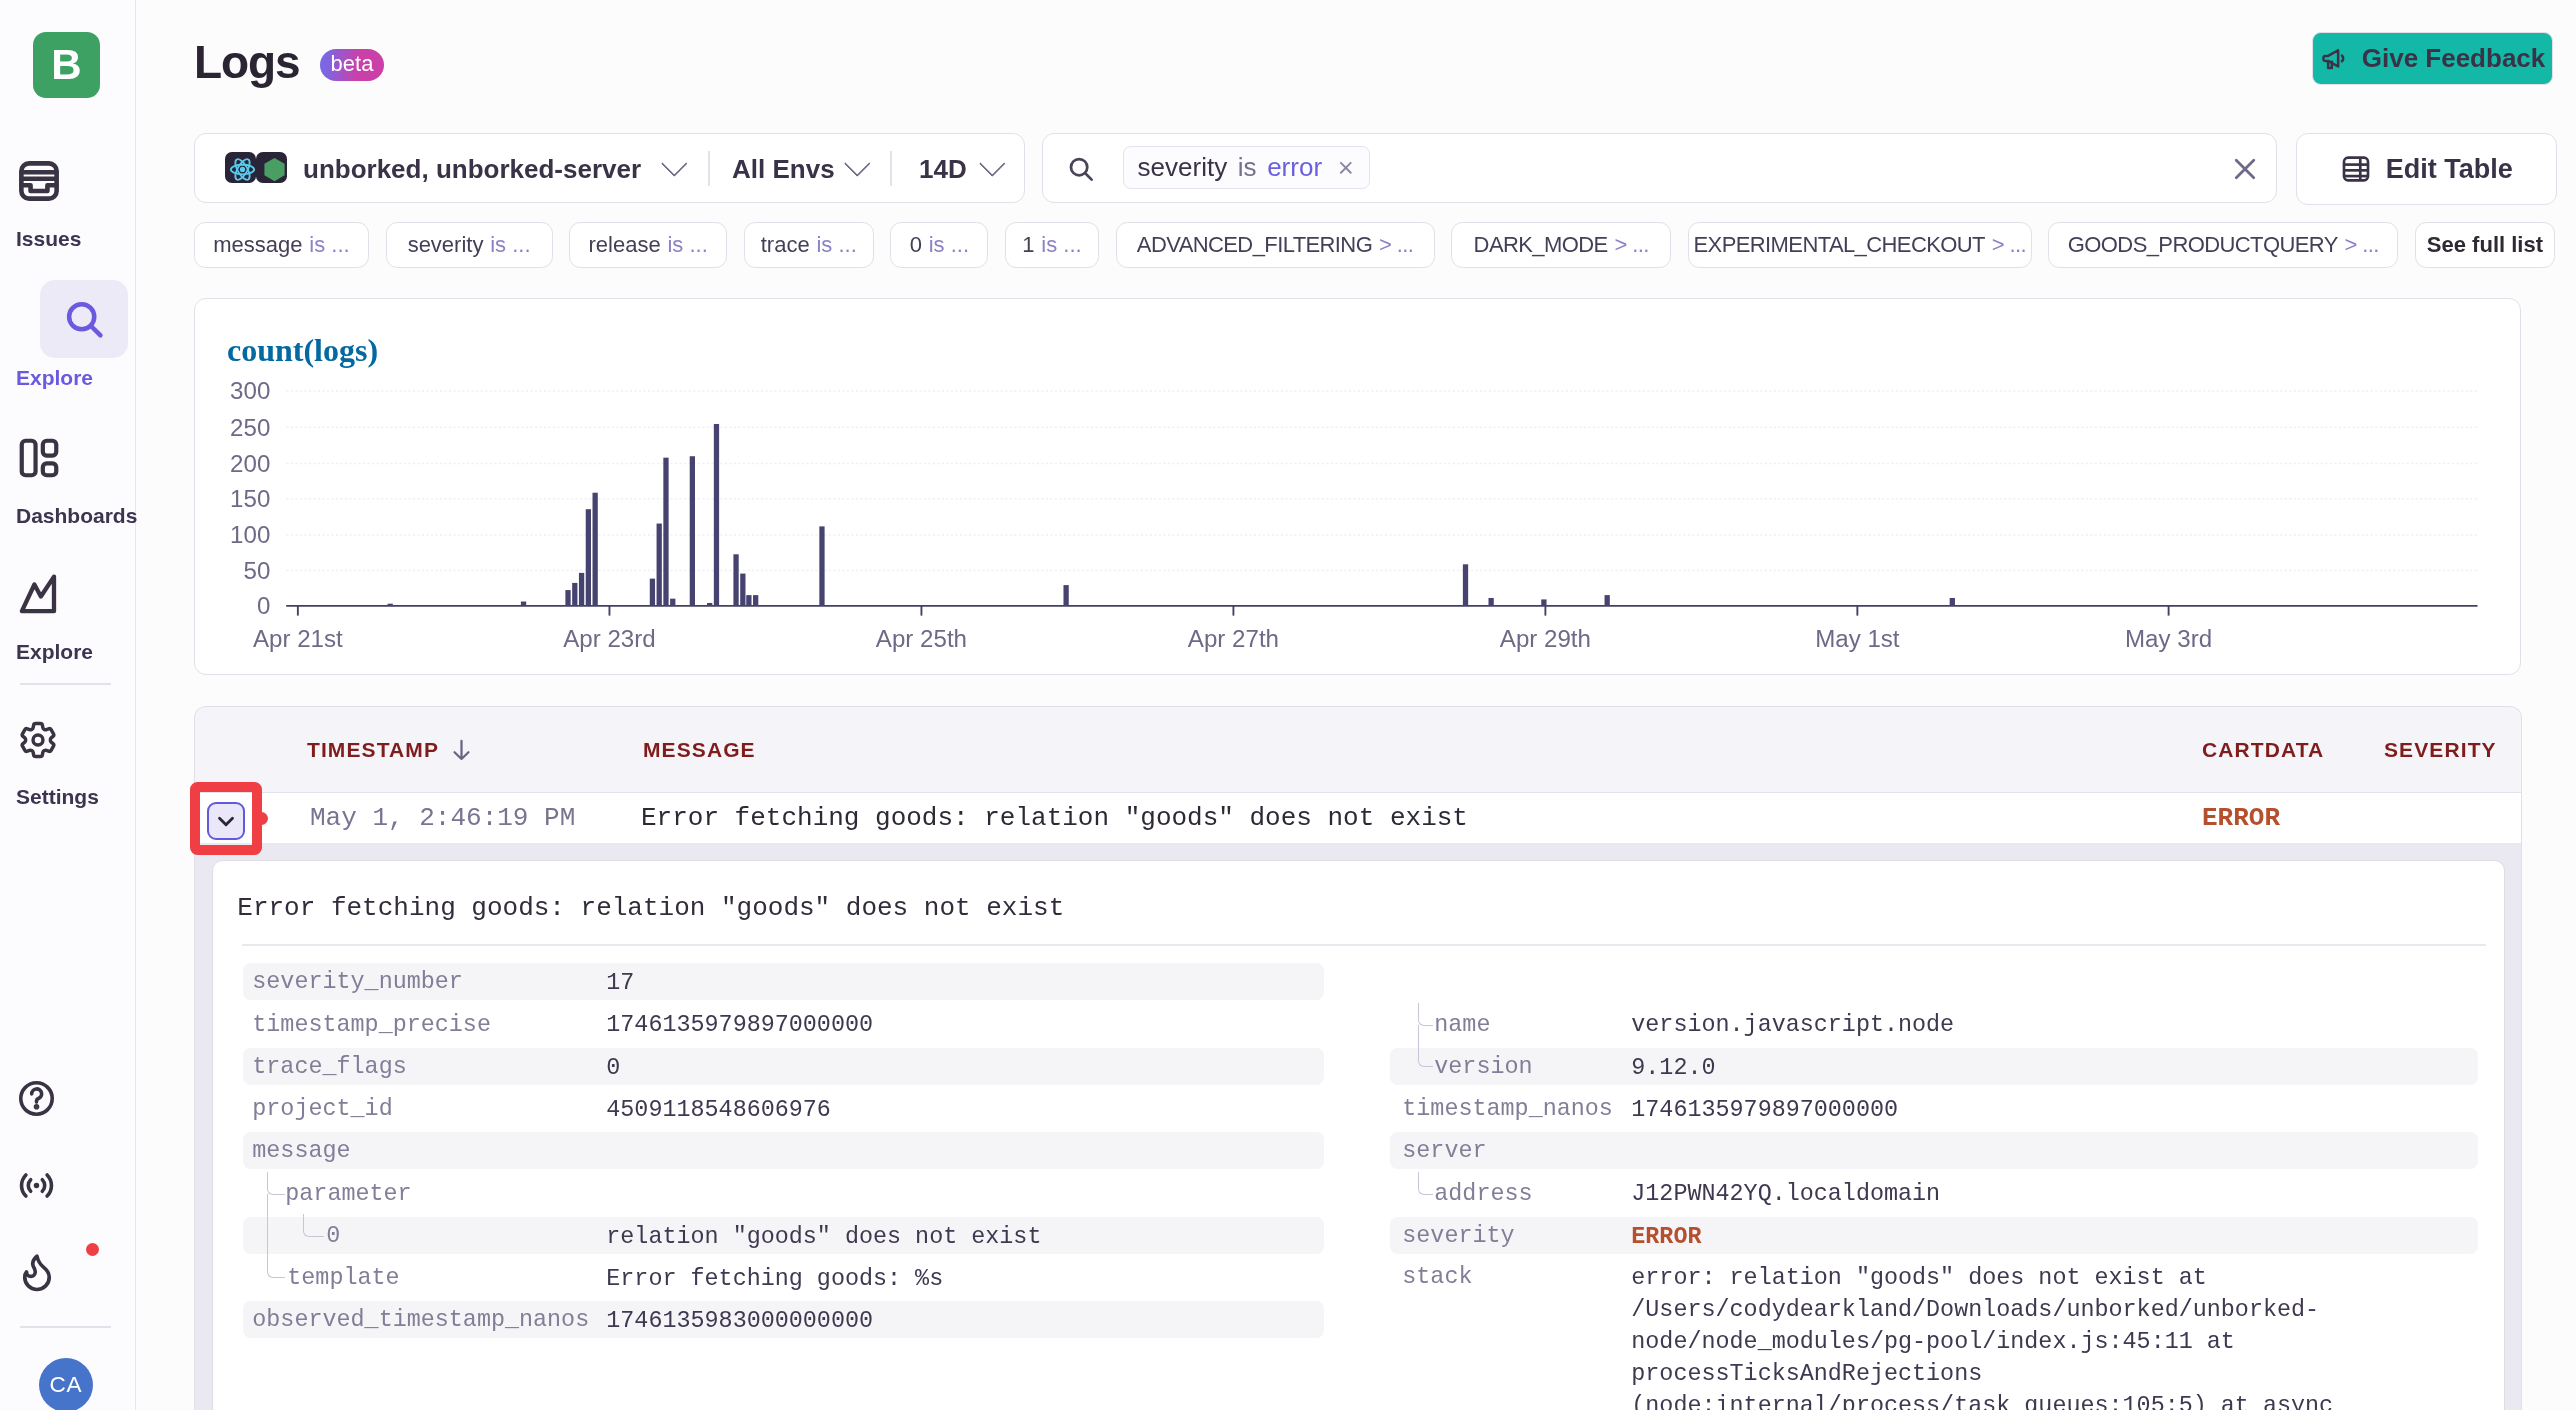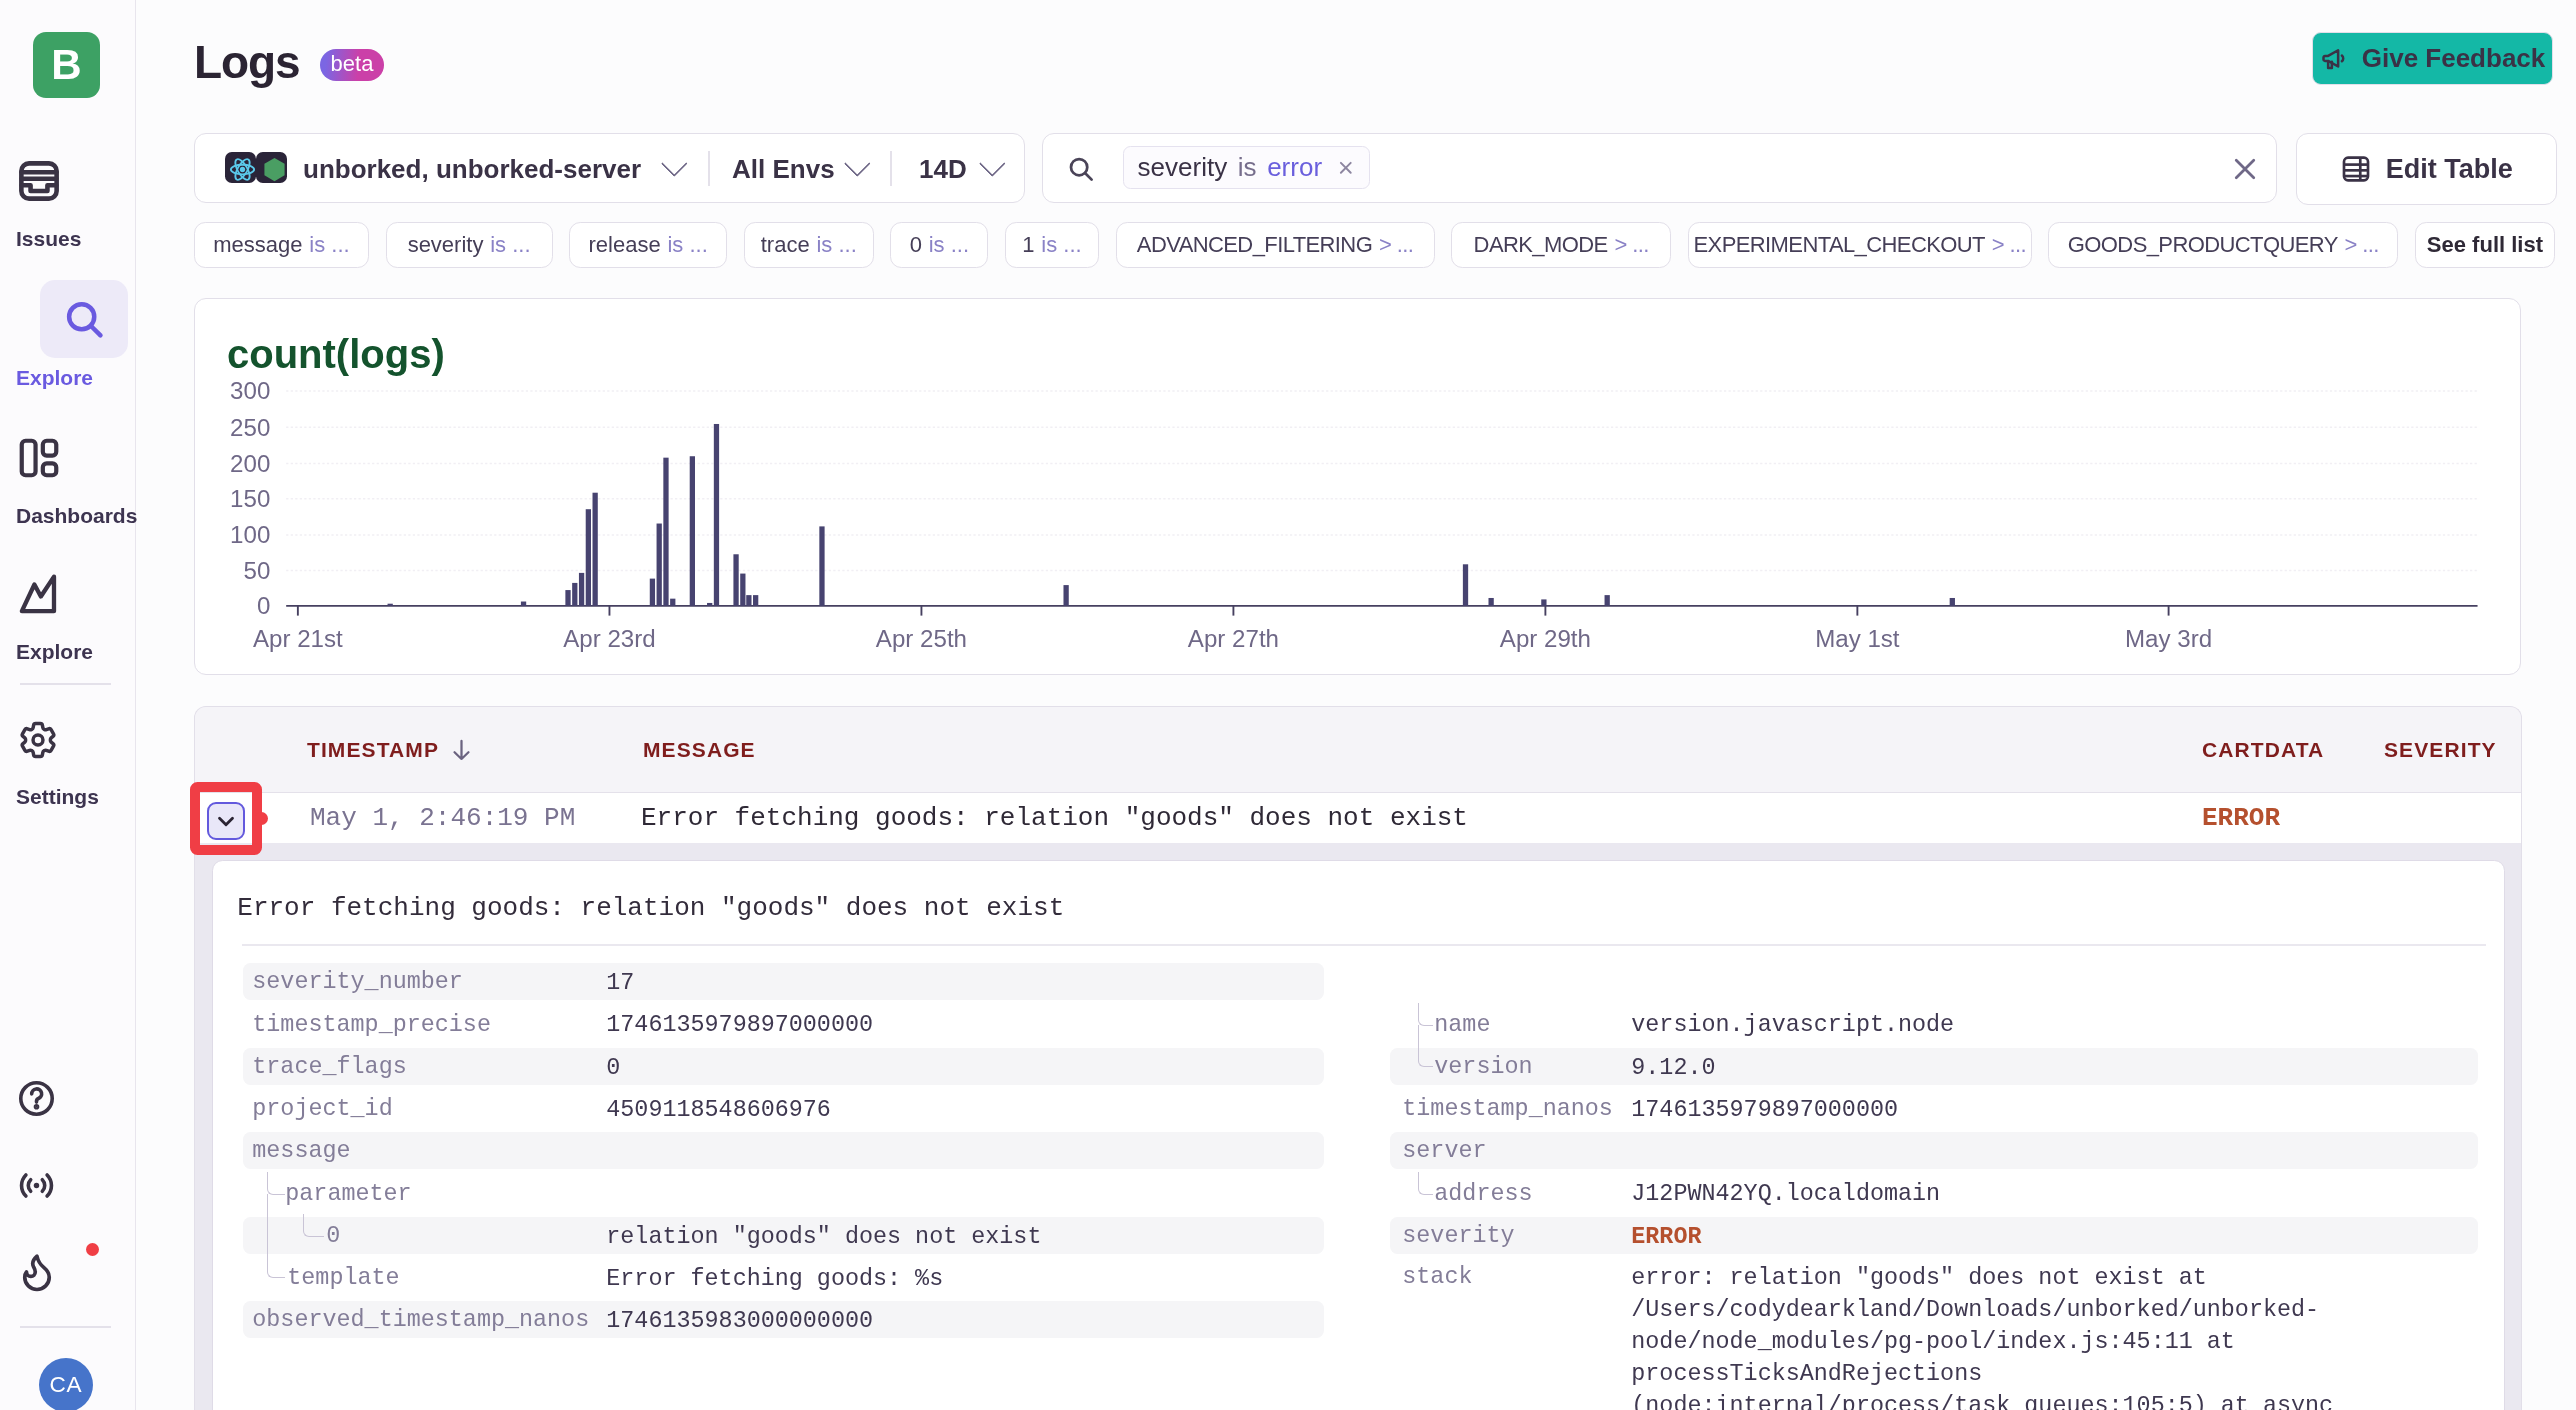--- a/index.html
+++ b/index.html
@@ -38,21 +38,21 @@
 
 
 .chips { position:absolute; left:194px; top:222px; display:flex; gap:16.6px; }
 .chip { height:46px; border:1.5px solid #e2dfe9; border-radius:11.3px; background:#fff; display:flex; align-items:center; justify-content:center; padding:0; font-size:22px; color:#453e57; white-space:nowrap; }
 .chip.caps { letter-spacing:-0.6px; }
 .chip .acc { color:#8a82c6; margin-left:6.8px; }
 .seefull { font-weight:bold; color:#2f2936; border:1.5px solid #e2dfe9; }
 
 
 .chartpanel { position:absolute; left:194px; top:298px; width:2327px; height:377px; background:#fff; border:1.5px solid #e2dfe9; border-radius:12px; }
-.charttitle { position:absolute; left:32px; top:33px; font-size:40px; font-weight:bold; color:#14532d; }
+.charttitle { position:absolute; left:32px; top:33px; font-size:32px; font-weight:bold; color:#0369a1;font-family:Liberation Serif, serif; }
 
 
 .tablepanel { position:absolute; left:194px; top:706px; width:2328px; height:705px; background:#eae8f0; border:1.5px solid #e2dfe9; border-radius:12px 12px 0 0; border-bottom:none; overflow:hidden; }
 .thead { position:absolute; left:0; top:0; width:100%; height:86px; background:#f5f4f8; border-bottom:1.5px solid #e4e1ea; }
 .th { position:absolute; top:0; height:86px; display:flex; align-items:center; font-size:21px; font-weight:bold; color:#7f1d1d; letter-spacing:1.1px; }
 .trow { position:absolute; left:0; top:86px; width:100%; height:50px; background:#fff; }
 .mono { font-family:"Liberation Mono", monospace; }
 .rowts { position:absolute; left:115px; top:0; height:50px; display:flex; align-items:center; font-size:26px; color:#7a7391; }
 .rowmsg { position:absolute; left:446px; top:0; height:50px; display:flex; align-items:center; font-size:26px; color:#2f2936; }
 .rowerr { position:absolute; left:2007px; top:0; height:50px; display:flex; align-items:center; font-size:26px; font-weight:bold; color:#b5502e; }

